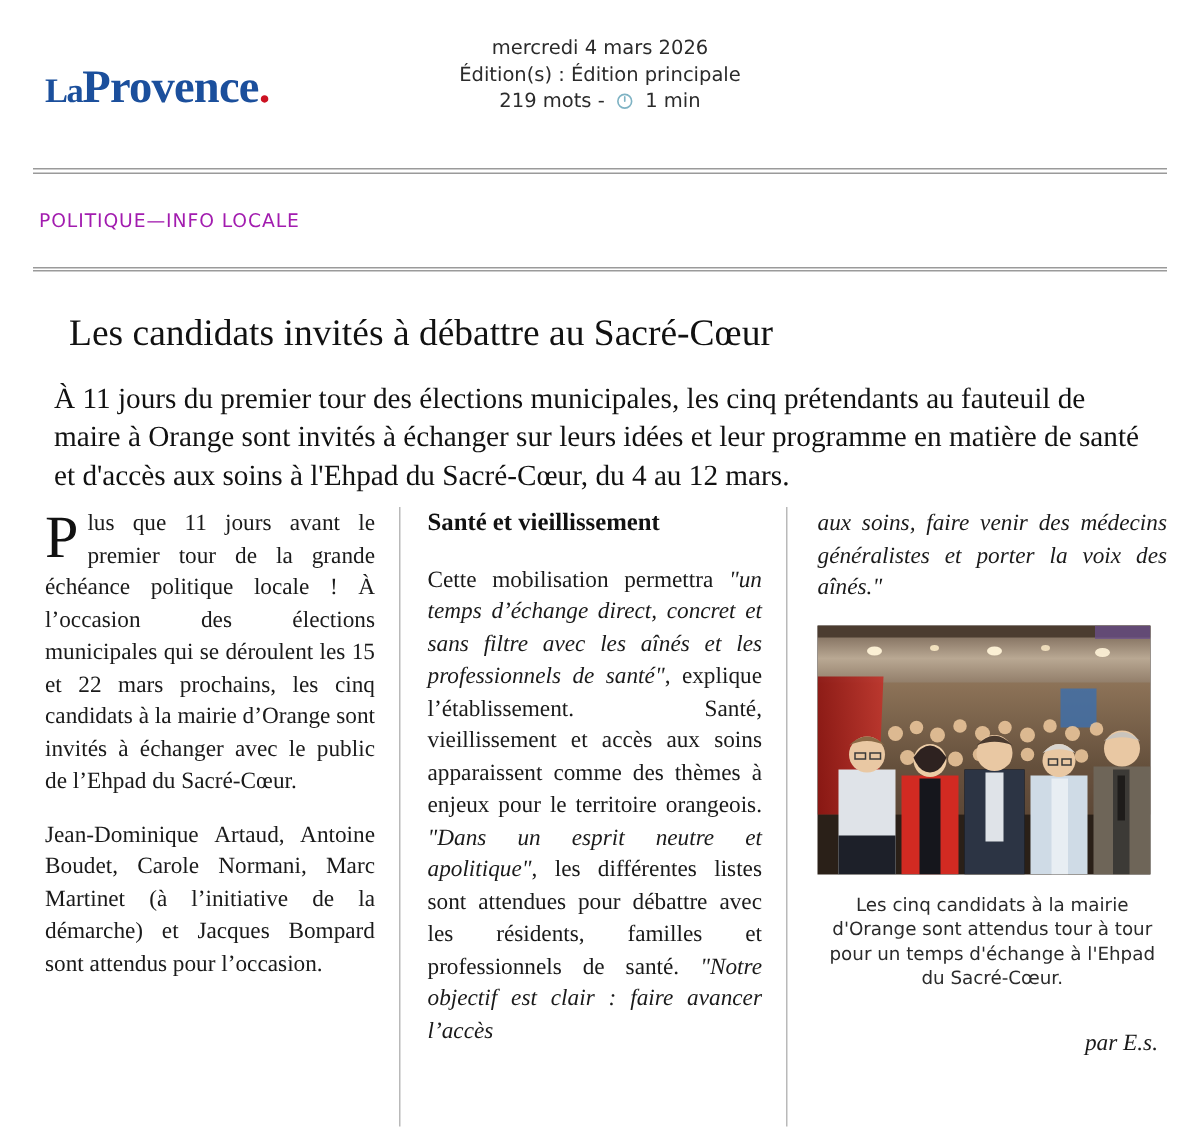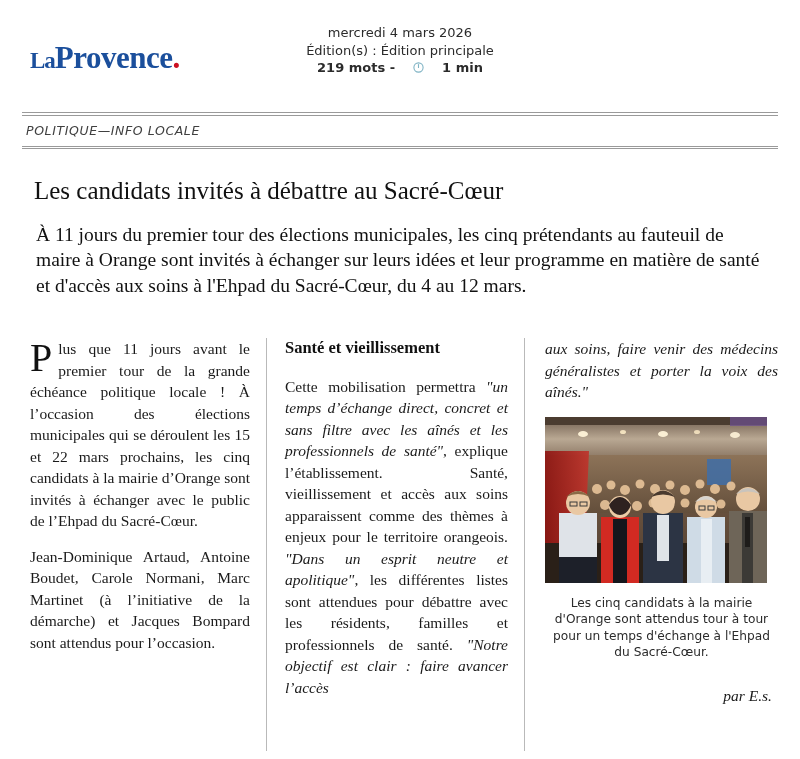--- a/index.html
+++ b/index.html
@@ -46,60 +46,58 @@
     font-family: "DejaVu Sans", sans-serif;
     font-size: 13px;
     line-height: 17.5px;
     color: #2b2b2b;
   }
   .meta-line { display: block; }
   .meta-readtime {
     display: flex;
     align-items: center;
     justify-content: center;
-    gap: 18px;
-    font-weight: bold;
+    gap: 8px;
   }
   .clock-icon {
     display: inline-block;
     width: 11px;
     height: 11px;
     position: relative;
     vertical-align: -1px;
   }
   .clock-icon svg { display: block; }
 
   
   .rule-double {
     border-top: 1.5px solid #9a9a9a;
     border-bottom: 1.5px solid #9a9a9a;
     height: 1.5px;
     margin: 0 22px;
     background: #ffffff;
   }
   .rubric {
-    margin: 0 22px;
+    margin: 16px 22px;
     padding: 7px 4px 8px 4px;
     font-family: "DejaVu Sans", sans-serif;
     font-size: 12.5px;
     letter-spacing: 0.6px;
-    color: #404040;
-    font-style: italic;
+    color: #a21caf;
   }
 
   
   .article-head {
     margin: 28px 30px 0 30px;
   }
   .headline {
     font-family: "Liberation Serif", serif;
     font-size: 25px;
     font-weight: normal;
     line-height: 1.15;
-    margin: 0 0 16px 4px;
+    margin: 0 0 16px 16px;
     color: #111111;
   }
   .lede {
     font-family: "Liberation Serif", serif;
     font-size: 19.5px;
     line-height: 1.32;
     margin: 6px;
     color: #111111;
   }
 

